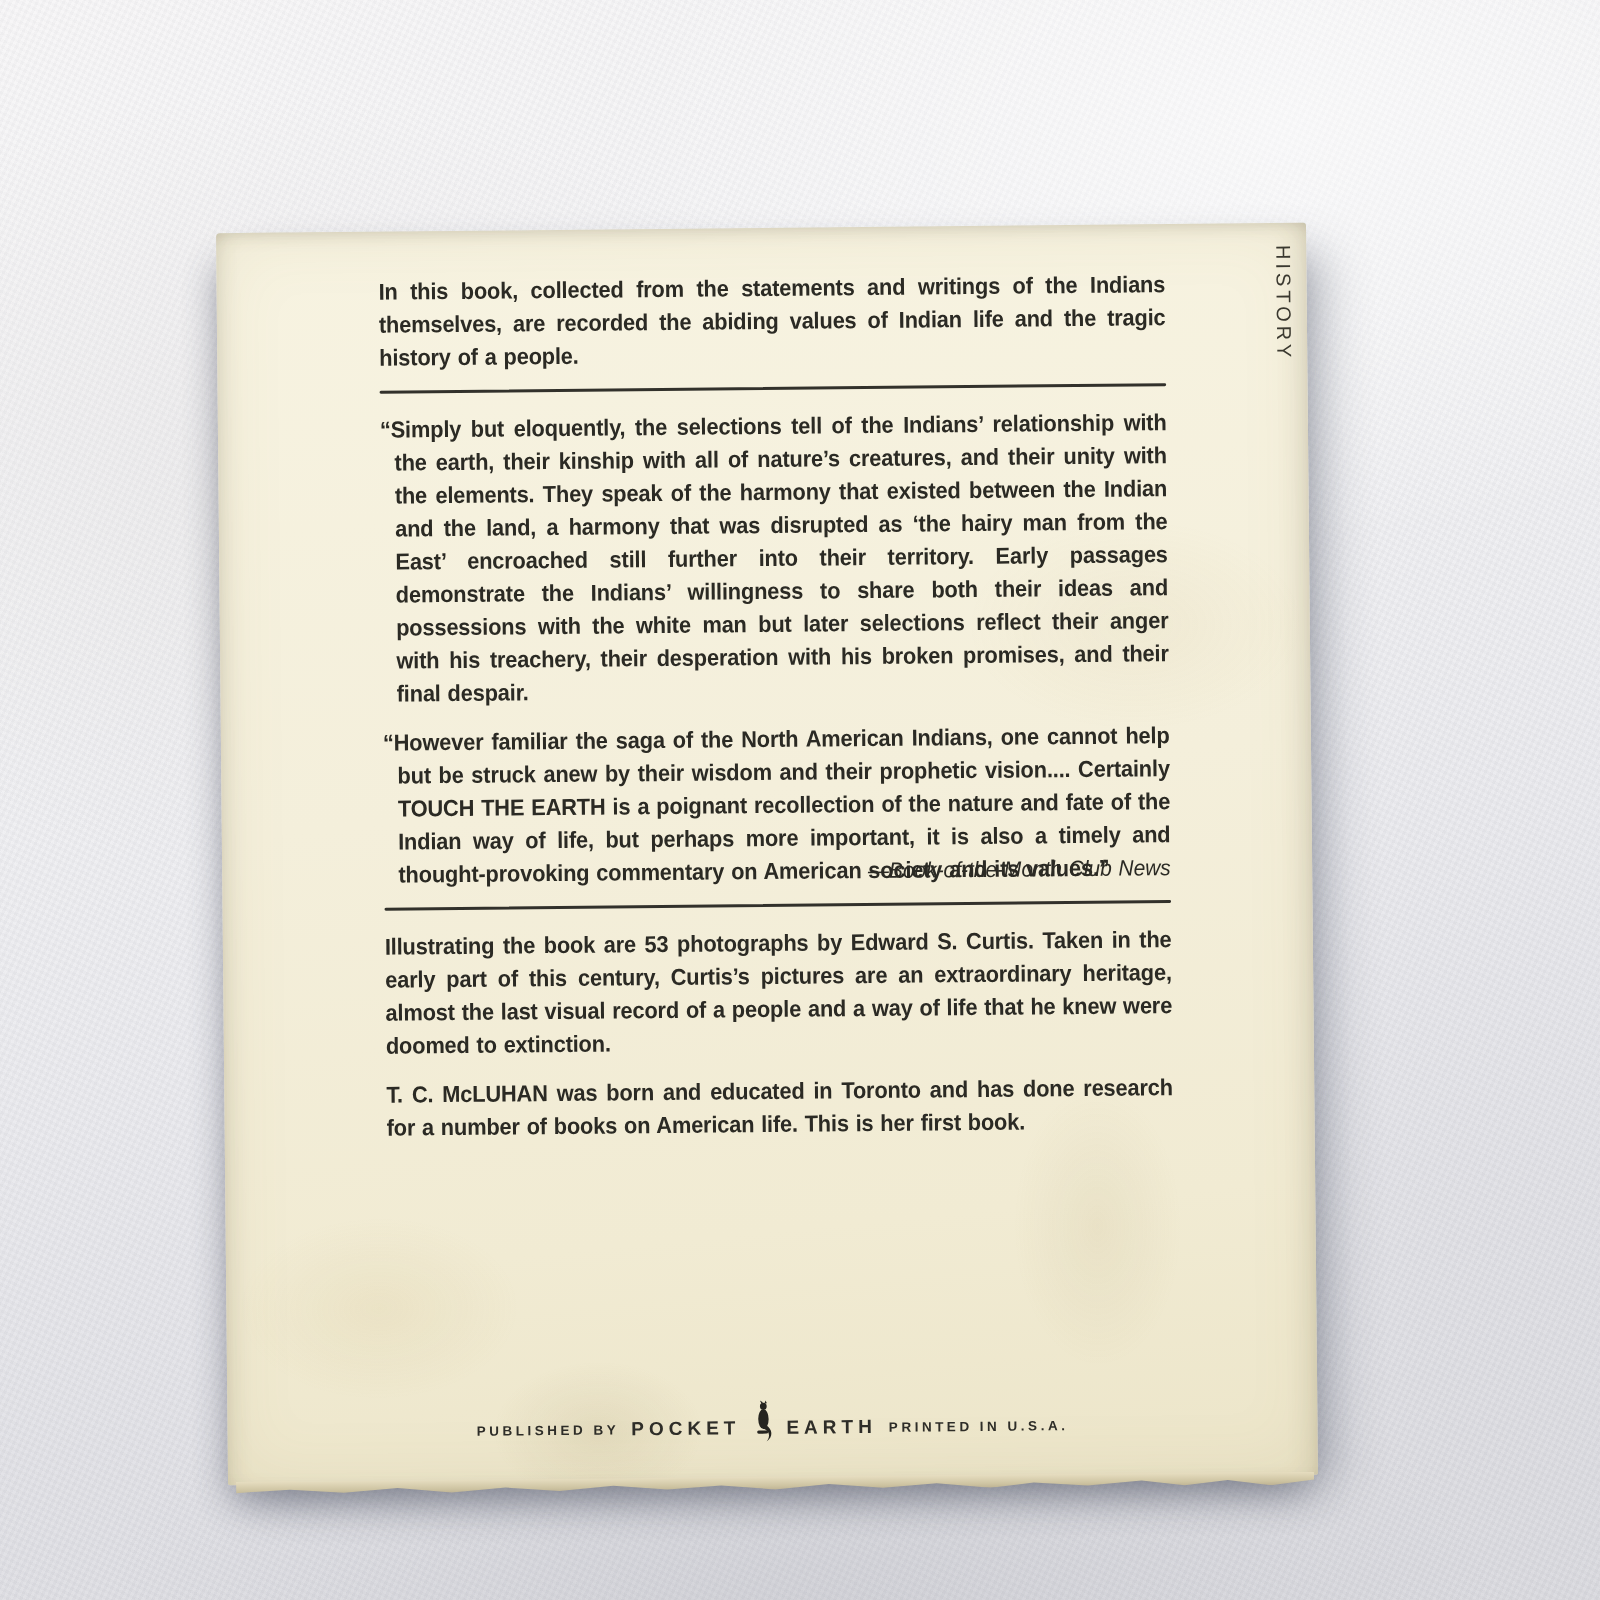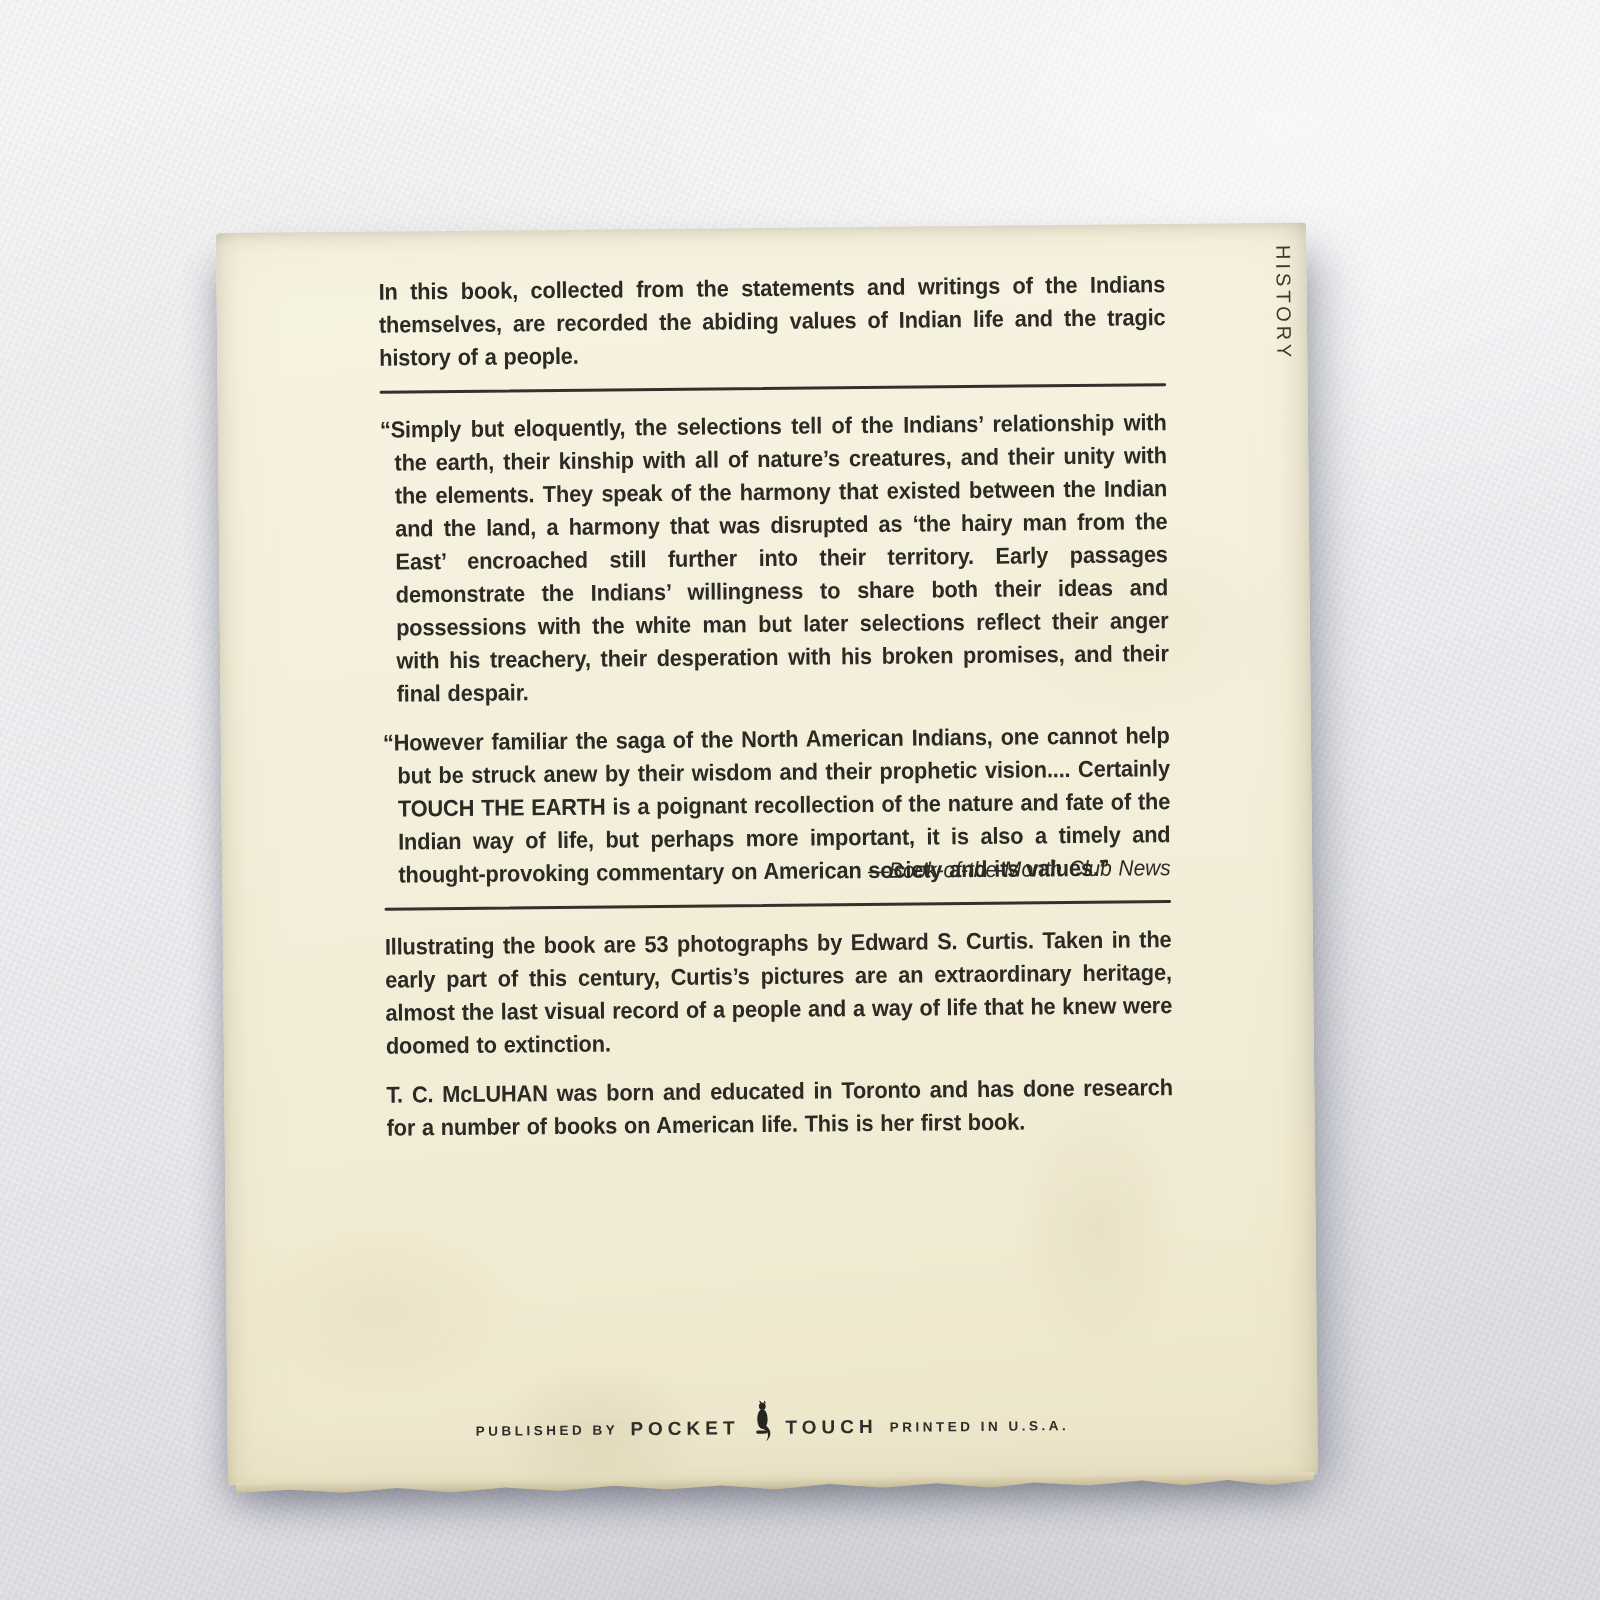--- a/index.html
+++ b/index.html
@@ -109,19 +109,19 @@
         <svg viewBox="0 0 22 42" xmlns="http://www.w3.org/2000/svg" fill="#262520">
           <path d="M9.2 3.6 L7.6 0.4 L10.6 2.2 Z"></path>
           <path d="M12.2 3.4 L13.2 0.6 L14.6 3.2 Z"></path>
           <ellipse cx="11" cy="6.2" rx="3.4" ry="3.6"></ellipse>
           <ellipse cx="11" cy="19" rx="5.2" ry="10"></ellipse>
           <rect x="8.4" y="12.5" width="6.4" height="5.4" rx="1"></rect>
           <rect x="4.6" y="30.4" width="11" height="3.2" rx="1.6"></rect>
           <path d="M13.5 25 C 20 29.5, 21 36.5, 14 41.5 C 18.5 36, 16.5 30.5, 10.8 28.4 Z"></path>
         </svg>
       </span>
-      <span class="pub-big">TOUCH</span>
+      <span class="pub-big">EARTH</span>
       <span class="pub-small">PRINTED IN U.S.A.</span>
     </div>
 
     <div class="page-edges"></div>
   </div>
 </div>
 
 </body></html>

